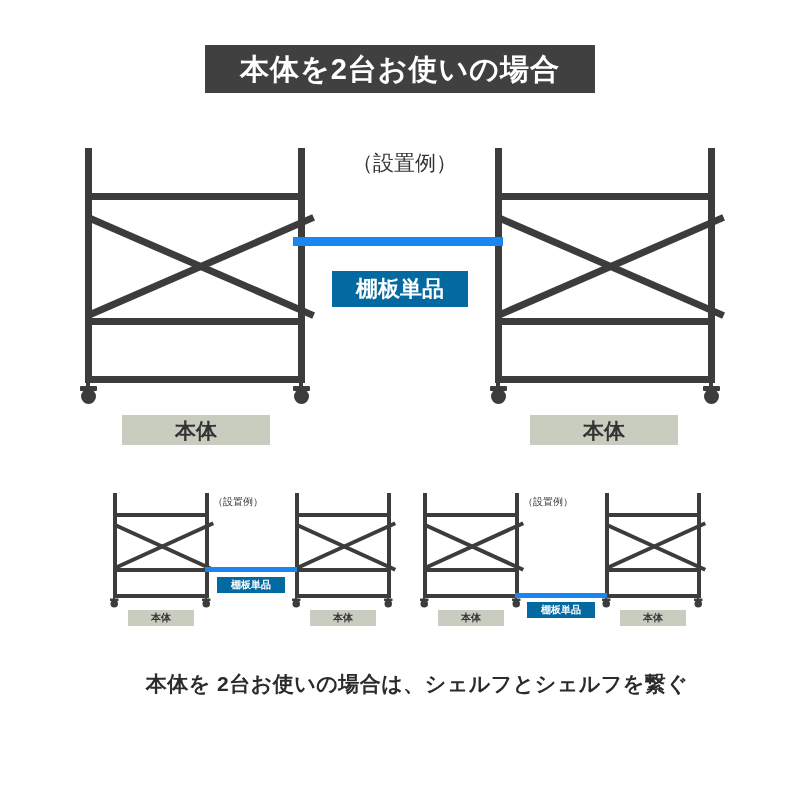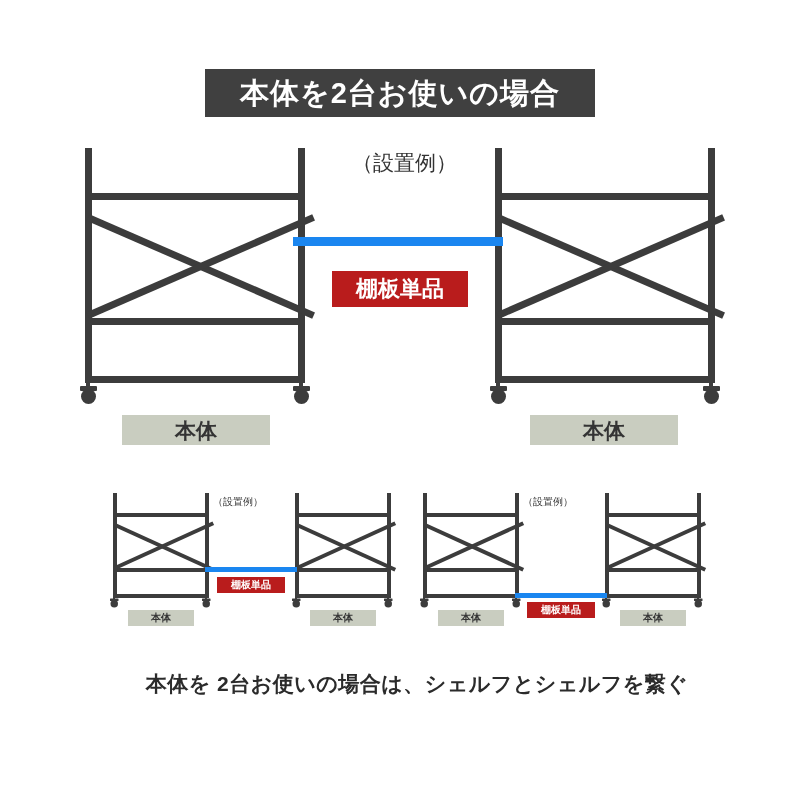--- a/index.html
+++ b/index.html
@@ -21,21 +21,20 @@
   .banner {
     position: absolute;
     left: 205px;
     top: 45px;
     width: 390px;
     height: 48px;
     background: #404040;
     display: flex;
     align-items: center;
     justify-content: center;
-    margin-top: 24px;
   }
   .banner-title {
     color: #ffffff;
     font-size: 29px;
     font-weight: bold;
     letter-spacing: 1px;
     line-height: 1;
   }
 
   
@@ -100,21 +99,21 @@
   .example-note {
     position: absolute;
     color: #333333;
     white-space: nowrap;
     line-height: 1;
   }
 
   
   .badge-orange {
     position: absolute;
-    background: #b91c1c;
+    background: #0369a1;
     color: #ffffff;
     display: flex;
     align-items: center;
     justify-content: center;
     font-weight: bold;
     line-height: 1;
     box-sizing: border-box;
   }
 
   

